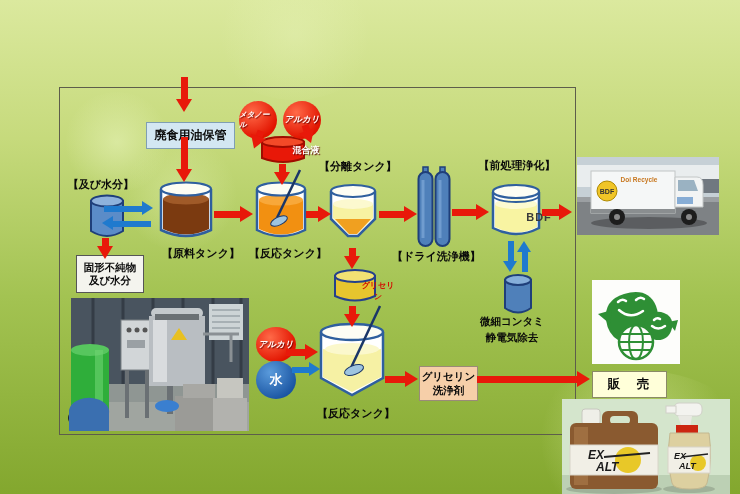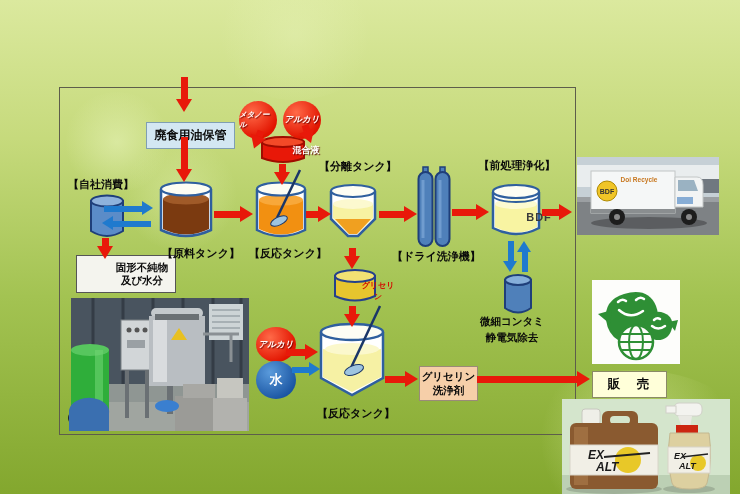--- a/index.html
+++ b/index.html
@@ -282,23 +282,23 @@
 
   <div class="bubble redb" style="left:239px;top:101px;width:38px;height:38px;font-size:7.5px;">
     <span>メタノール</span>
   </div>
   <div class="bubble redb" style="left:283px;top:101px;width:38px;height:38px;font-size:8.5px;">
     <span>アルカリ</span>
   </div>
 
   <div class="ovl" style="left:262px;top:144px;width:42px;font-size:9px;color:#fff;text-shadow:1px 1px 1px rgba(90,0,0,.9);">混合液</div>
 
-  <div class="lbl" style="left:58px;top:177px;width:86px;">【自社消費】</div>
-
-  <div class="box whitebox pre" style="left:76px;top:255px;width:66px;height:36px;font-size:10.5px;padding-left:32px;">
+  <div class="lbl" style="left:58px;top:177px;width:86px;">【及び水分】</div>
+
+  <div class="box whitebox pre" style="left:76px;top:255px;width:66px;height:36px;font-size:10.5px;">
     <span class="pre">固形不純物
 及び水分</span>
   </div>
 
   <div class="lbl" style="left:161px;top:246px;width:80px;">【原料タンク】</div>
   <div class="lbl" style="left:248px;top:246px;width:80px;">【反応タンク】</div>
   <div class="lbl" style="left:319px;top:159px;width:76px;">【分離タンク】</div>
   <div class="lbl" style="left:392px;top:249px;width:84px;">【ドライ洗浄機】</div>
   <div class="lbl" style="left:474px;top:158px;width:86px;">【前処理浄化】</div>
 

